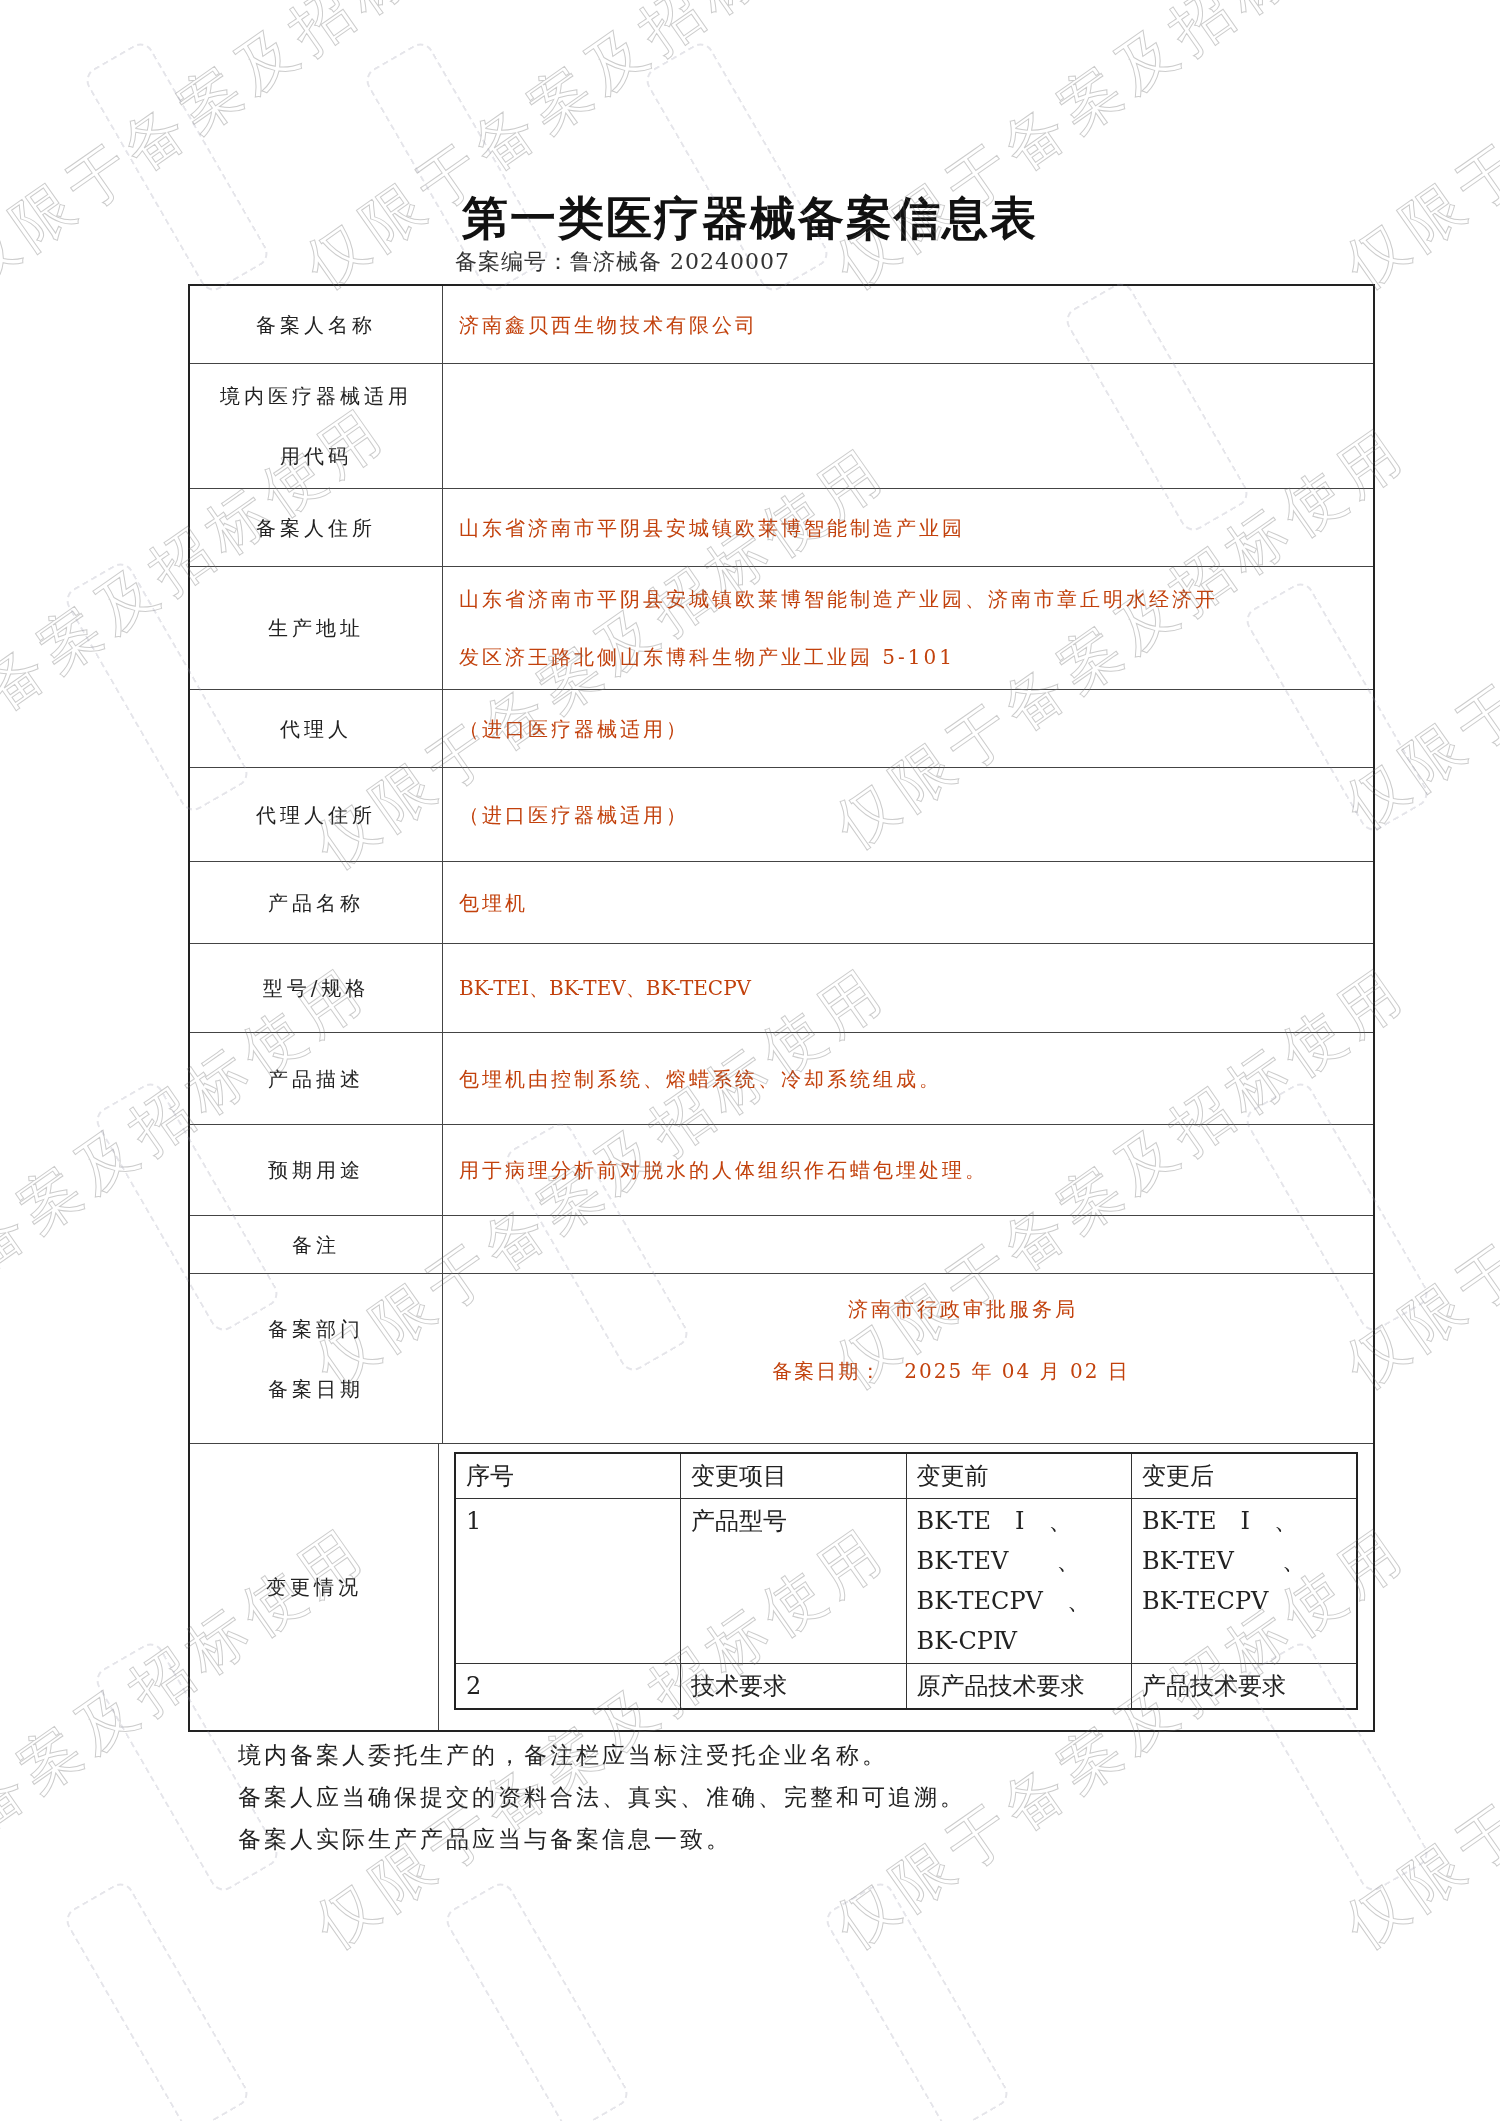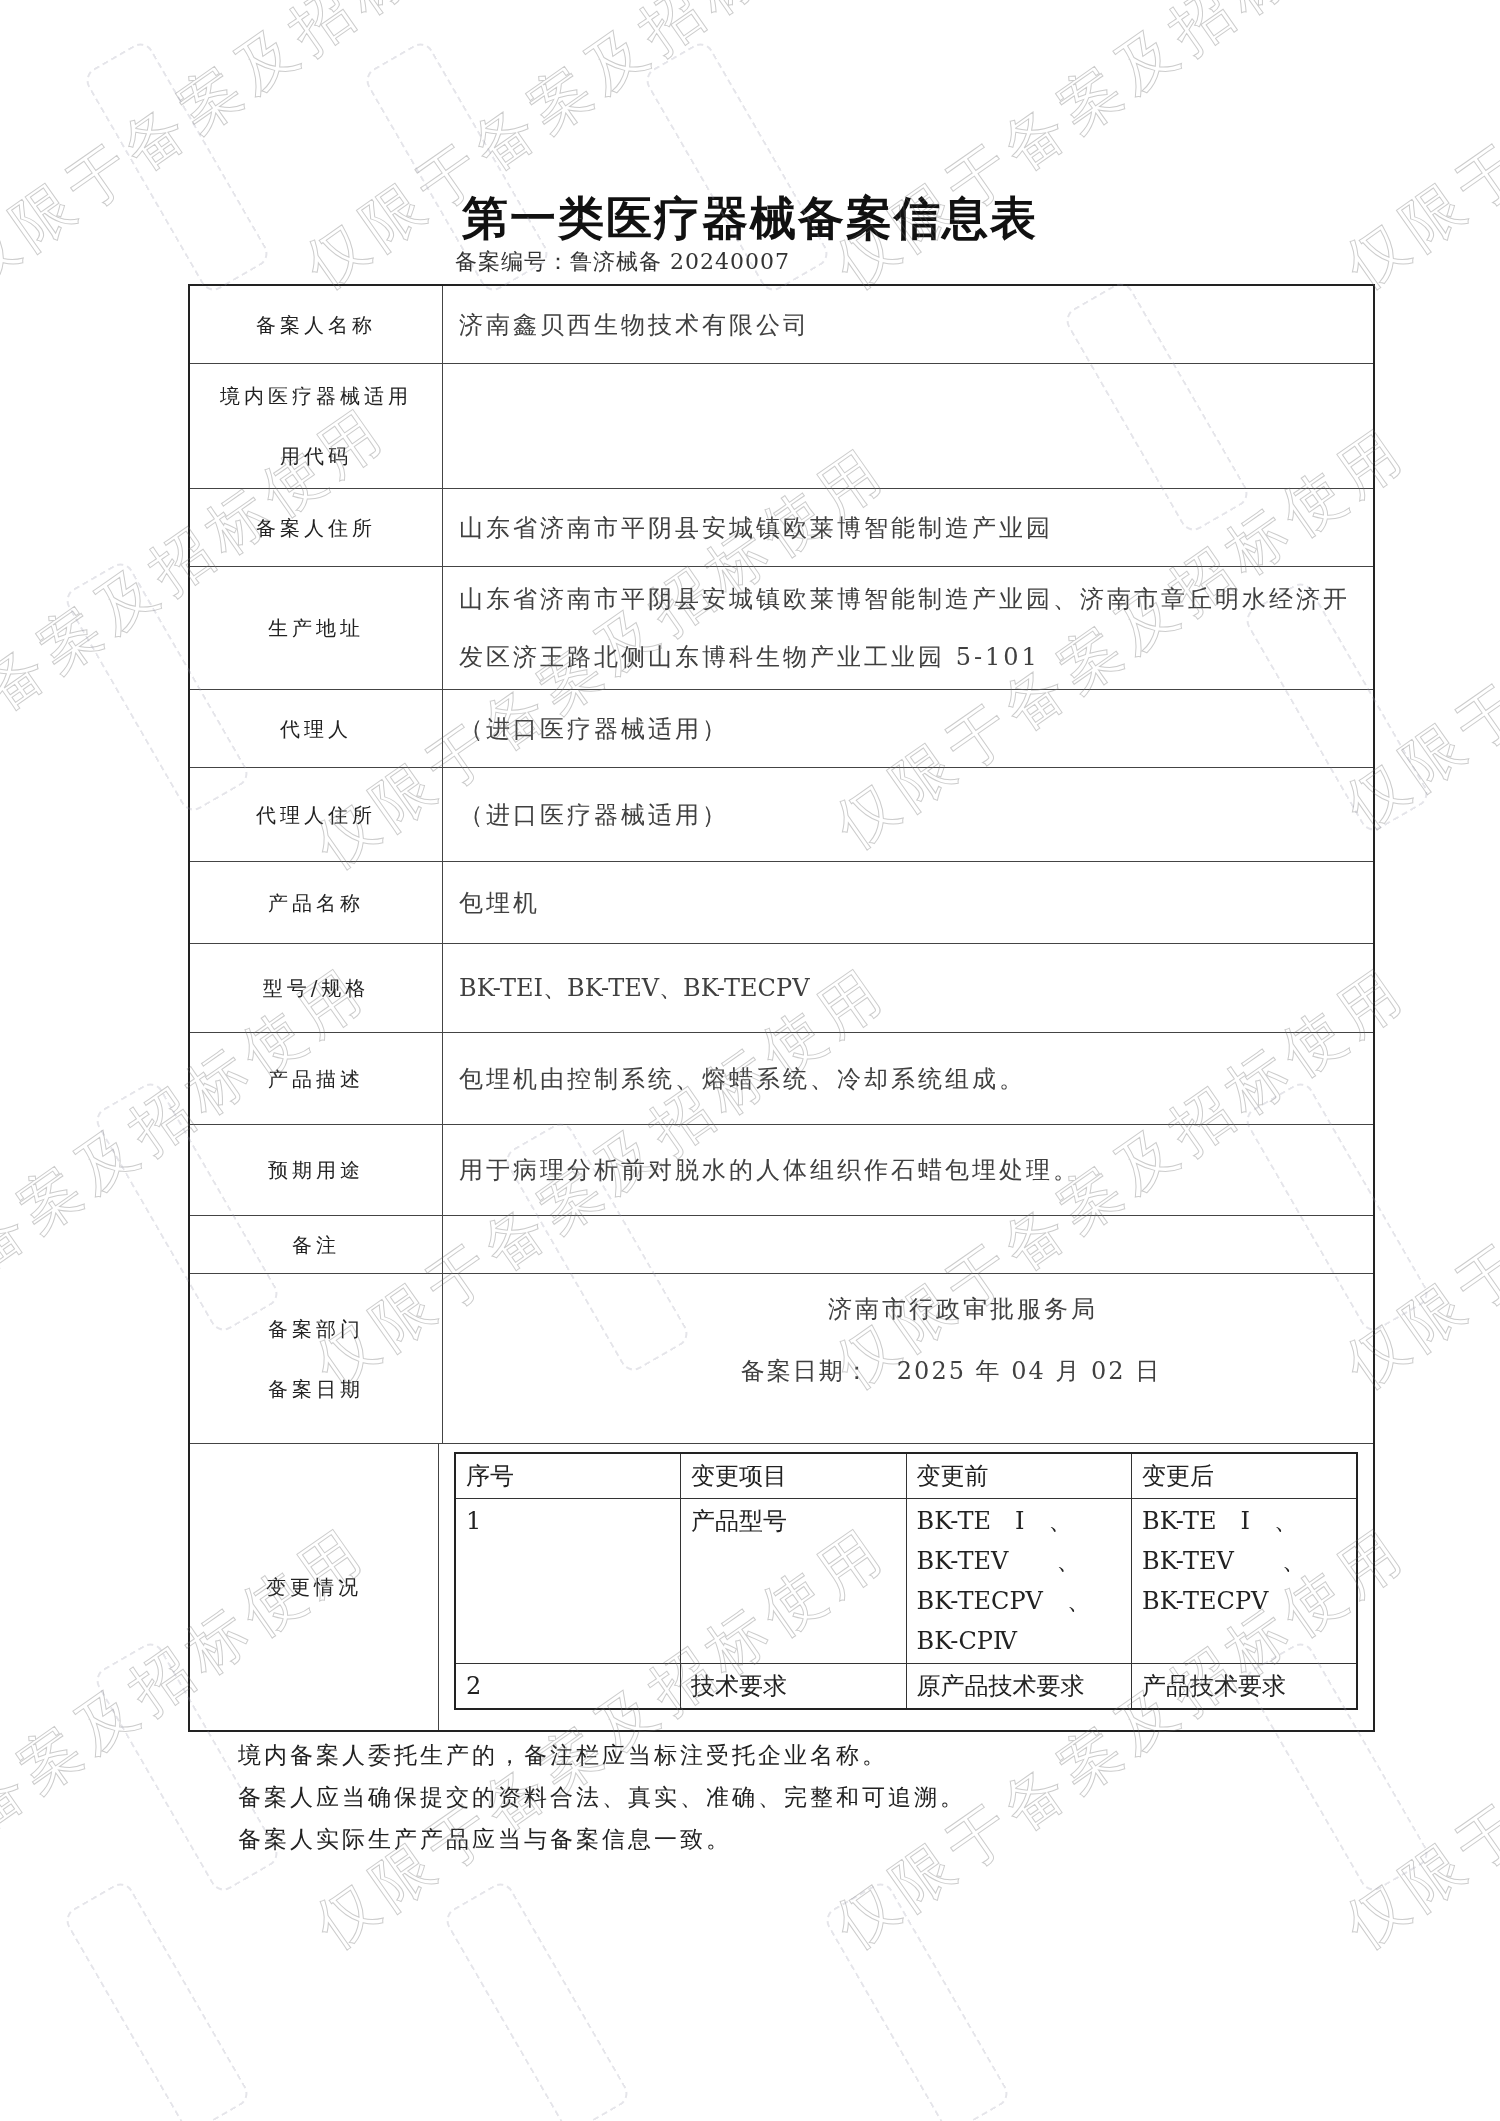--- a/index.html
+++ b/index.html
@@ -18,22 +18,22 @@
   .filing-no { position: absolute; left: 0; width: 1245px; top: 247px; text-align: center;
                font-size: 22px; color: #333; letter-spacing: 1px; }
   .main-table { position: absolute; left: 188px; top: 284px; width: 1187px;
                 border: 2px solid #222; box-sizing: border-box; }
   .row { display: flex; border-bottom: 1.5px solid #444; box-sizing: border-box; }
   .row:last-child { border-bottom: none; }
   .label { width: 253px; border-right: 1.5px solid #444; display: flex; flex-direction: column;
            align-items: center; justify-content: center; font-size: 20px; letter-spacing: 4px;
            line-height: 60px; color: #222; text-align: center; box-sizing: border-box; }
   .value { flex: 1; display: flex; flex-direction: column; justify-content: center;
-           padding-left: 16px; padding-right: 10px; font-size: 24px; letter-spacing: 3px;
-           color: #404040; line-height: 66px; box-sizing: border-box; }
+           padding-left: 16px; padding-right: 10px; font-size: 20px; letter-spacing: 3px;
+           color: #c2410c; line-height: 66px; box-sizing: border-box; }
   .center-block { align-items: center; }
   .inner-wrap { flex: 1; padding: 8px 15px 0 15px; box-sizing: border-box; }
   .inner-table { width: 904px; border-collapse: collapse; border: 2px solid #222; }
   .inner-table td, .inner-table th { border: 1.5px solid #333; font-weight: normal;
         text-align: left; vertical-align: top; font-size: 24px; padding: 2px 10px;
         line-height: 40px; color: #222; width: 25%; }
   .inner-table th { height: 38px; }
   .notes { position: absolute; left: 238px; top: 1734px; font-size: 23px; line-height: 42px;
            letter-spacing: 3px; color: #222; }
 </style>

